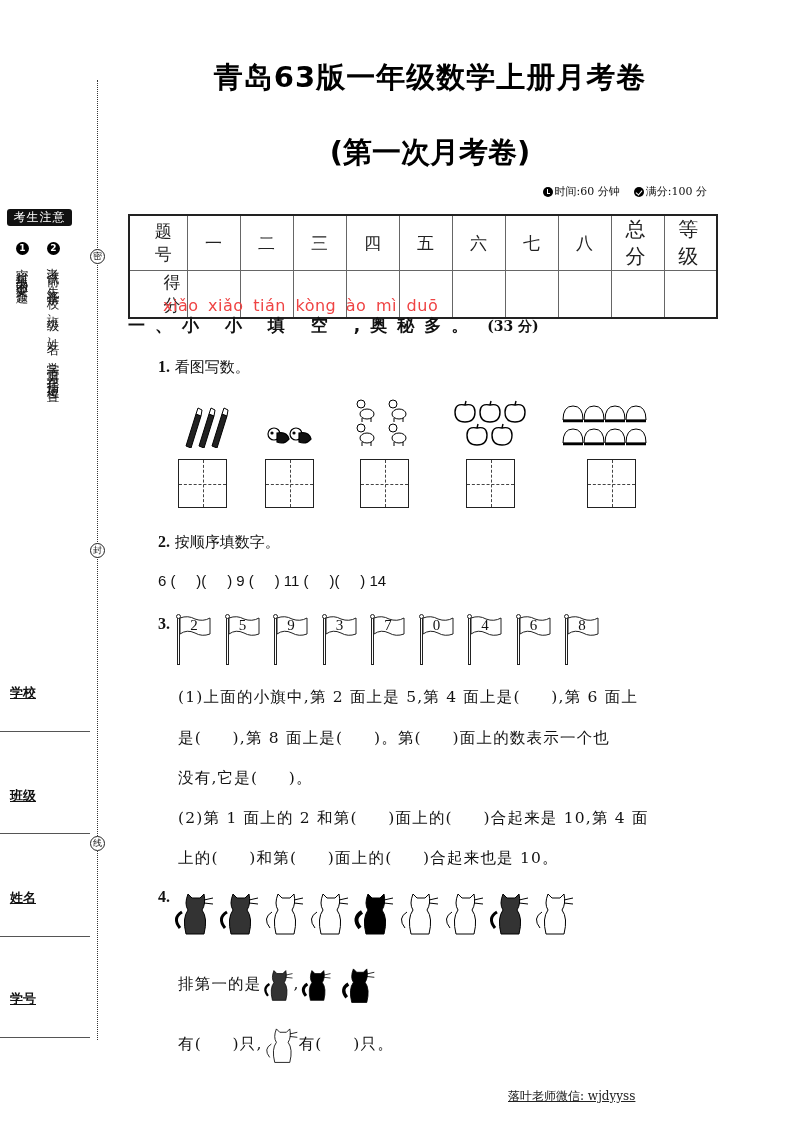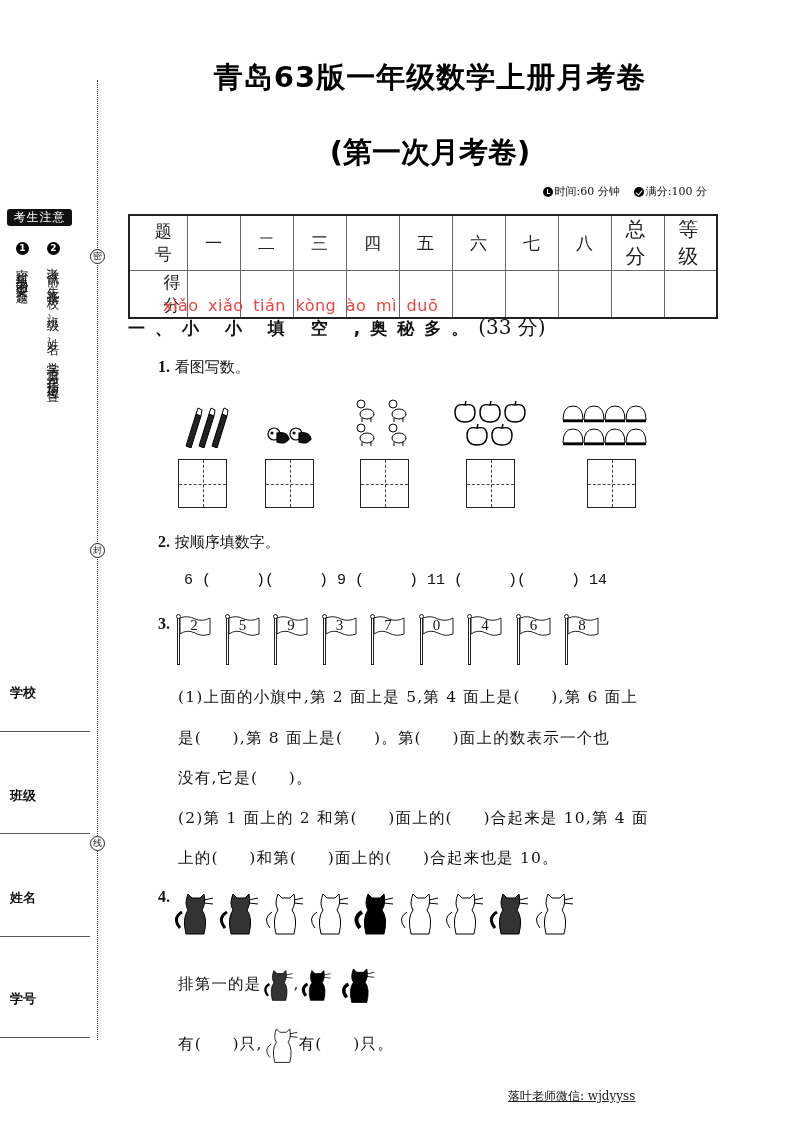--- a/index.html
+++ b/index.html
@@ -17,48 +17,48 @@
   .meta .dot::after { content: ""; position: absolute; }
   .meta .clock::after { left: 4px; top: 2px; width: 2px; height: 4px; border-left: 1.5px solid #fff; border-bottom: 1.5px solid #fff; }
   .meta .check::after { left: 3px; top: 2px; width: 3px; height: 5px; border-right: 1.5px solid #fff; border-bottom: 1.5px solid #fff; transform: rotate(40deg); }
 
   
   .notice-badge { left: 7px; top: 209px; width: 65px; height: 17px; background: #111; color: #fff; border-radius: 3px; font-family: "DejaVu Sans", sans-serif; font-size: 12px; text-align: center; line-height: 17px; letter-spacing: 1px; }
   .num-circle { width: 13px; height: 13px; border-radius: 50%; background: #000; color: #fff; font-size: 9px; font-weight: bold; text-align: center; line-height: 13px; font-family: "DejaVu Sans", sans-serif; }
   .vert { writing-mode: vertical-rl; font-size: 12.5px; letter-spacing: 3.5px; line-height: 14px; }
   .dotline { left: 97px; top: 80px; height: 960px; width: 0; border-left: 1.5px dotted #333; }
   .seal { left: 90px; width: 15px; height: 15px; border: 1px solid #222; border-radius: 50%; background: #fff; font-size: 9px; text-align: center; line-height: 13px; font-family: "DejaVu Sans", sans-serif; }
-  .field-label { left: 10px; font-family: "DejaVu Sans", sans-serif; font-weight: bold; font-size: 13px; }
+  .field-label { left: 10px; font-family: "DejaVu Sans", sans-serif; font-weight: bold; font-size: 13px; text-decoration: underline; }
   .field-line { left: 0; width: 90px; height: 0; border-top: 1px solid #555; }
 
   
   .score-table { left: 128px; top: 214px; border-collapse: collapse; border: 2px solid #222; font-family: "DejaVu Serif", serif; }
   .score-table td { border: 1px solid #666; height: 33px; text-align: center; font-size: 17px; color: #222; }
   .score-table td.first { width: 58px; letter-spacing: 6px; padding-left: 16px; }
   .score-table td.c { width: 53px; }
   .score-table td.w { width: 53px; font-size: 20px; letter-spacing: 4px; }
   .score-table tr:first-child td { height: 30px; }
   .score-table tr:nth-child(2) td { height: 38px; text-align: right; }
 
   
   .pinyin { left: 163px; top: 296px; font-family: "DejaVu Sans", sans-serif; font-size: 16px; letter-spacing: 0.5px; color: #ef4444; word-spacing: 4px; }
   .section { left: 128px; top: 314px; font-family: "DejaVu Sans", sans-serif; font-weight: bold; font-size: 17px; letter-spacing: 10px; }
-  .section .score { font-weight: normal; font-family: "DejaVu Serif", serif; letter-spacing: 0; font-size: 20px; }
+  .section .score { font-weight: bold; font-family: "DejaVu Serif", serif; letter-spacing: 0; font-size: 14px; margin-left: 9px; }
 
   .q-title { font-size: 15px; }
   .q-title b { font-family: "Liberation Serif", serif; font-size: 16px; }
 
   
   .pic { top: 398px; height: 50px; display: flex; align-items: flex-end; justify-content: center; }
   .box { top: 459px; width: 49px; height: 49px; border: 1.5px solid #222; }
   .box::before { content: ""; position: absolute; left: 50%; top: 0; bottom: 0; border-left: 1px dashed #444; }
   .box::after { content: ""; position: absolute; top: 50%; left: 0; right: 0; border-top: 1px dashed #444; }
 
   
-  .seq { left: 184px; top: 572px; font-size: 15px; font-family: Liberation Mono, monospace; white-space: pre; }
+  .seq { left: 158px; top: 572px; font-size: 15px; font-family: Liberation Sans, sans-serif; white-space: pre; }
 
   
   .flags { left: 176px; top: 614px; display: flex; gap: 0; }
   .flag { width: 48.5px; height: 52px; position: relative; }
   .flag .pole { position: absolute; left: 1px; top: 3px; width: 3px; height: 48px; border: 1px solid #222; border-top: none; }
   .flag .knob { position: absolute; left: 0; top: 0; width: 5px; height: 5px; border: 1px solid #222; border-radius: 50%; background: #fff; }
   .flag svg { position: absolute; left: 3px; top: 2px; }
   .flag .num { position: absolute; left: 8px; top: 3px; width: 20px; text-align: center; font-family: "Liberation Serif", serif; font-size: 15px; }
 
   .para { left: 178px; font-size: 15.5px; letter-spacing: 1.2px; white-space: pre; }

